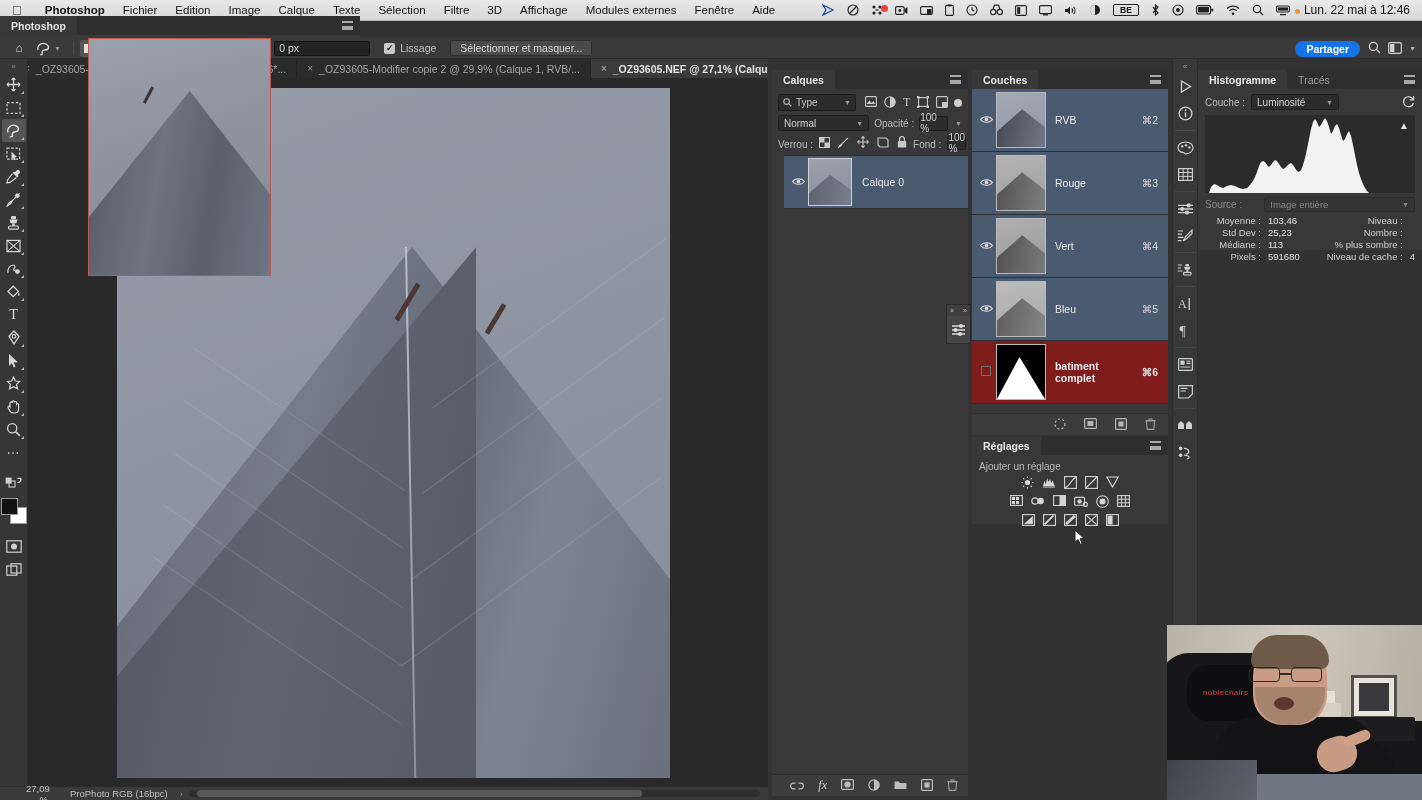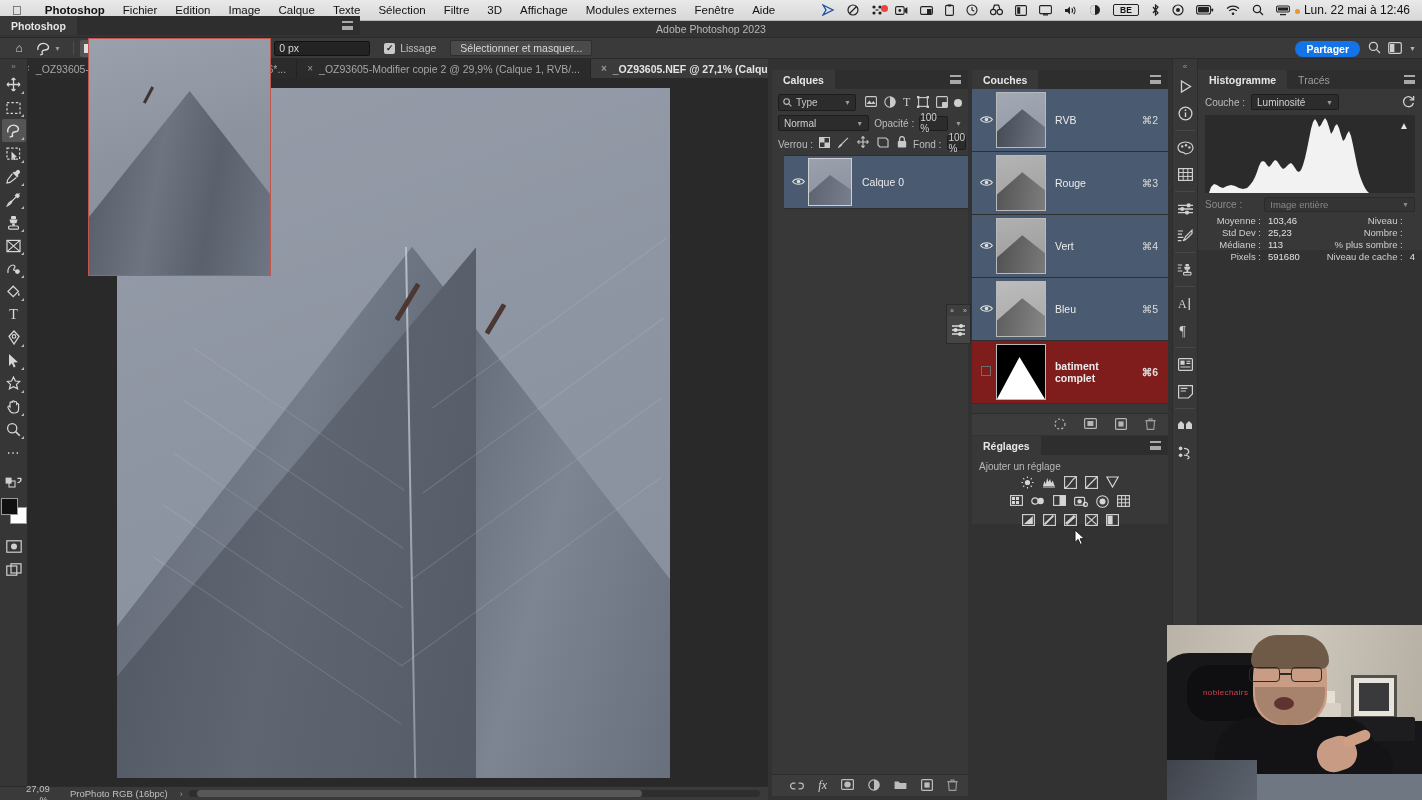--- a/index.html
+++ b/index.html
@@ -459,28 +459,20 @@
             <rect x="0.6" y="1" width="12.8" height="6" rx="1.4" fill="none" stroke="#222" stroke-width="1.1"></rect>
             <rect x="2" y="2.4" width="10" height="3.2" fill="#222"></rect>
             <path d="M4 9.6 H10" stroke="#222" stroke-width="1.3"></path>
           </svg>
         <i class="orange-dot" style="position:absolute;right:-4px;top:4px;"></i>
       </span>
       <span class="clock">Lun. 22 mai à 12:46</span>
     </div>
   </div>
 
-  <div class="titlebar">
-    <div class="traffic">
-      <i class="t-r"></i>
-      <i class="t-y"></i>
-      <i class="t-g"></i>
-    </div>
-    <span>Adobe Photoshop 2023</span>
-  </div>
 
   <div class="optbar">
     <span class="opt-home">⌂</span>
     <span class="opt-tool">
       <svg width="17" height="15" viewBox="0 0 17 15">
           <path d="M2 9 C1 4 6 1 10 3 C14 5 13 9 9 9 C6 9 5 12 7 13" fill="none" stroke="#dcdcdc" stroke-width="1.3"></path>
           <path d="M7 13 L4 14" stroke="#dcdcdc" stroke-width="1.3"></path>
         </svg>
     </span>
     <span class="opt-caret">▼</span>

